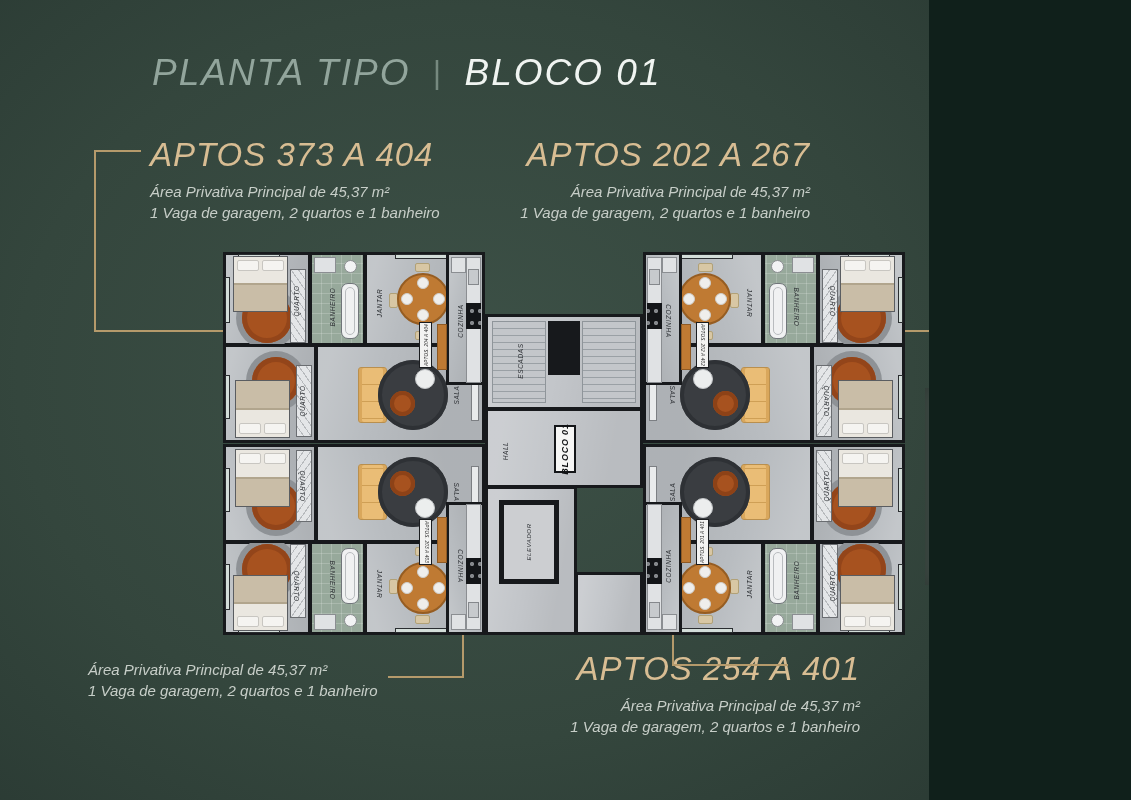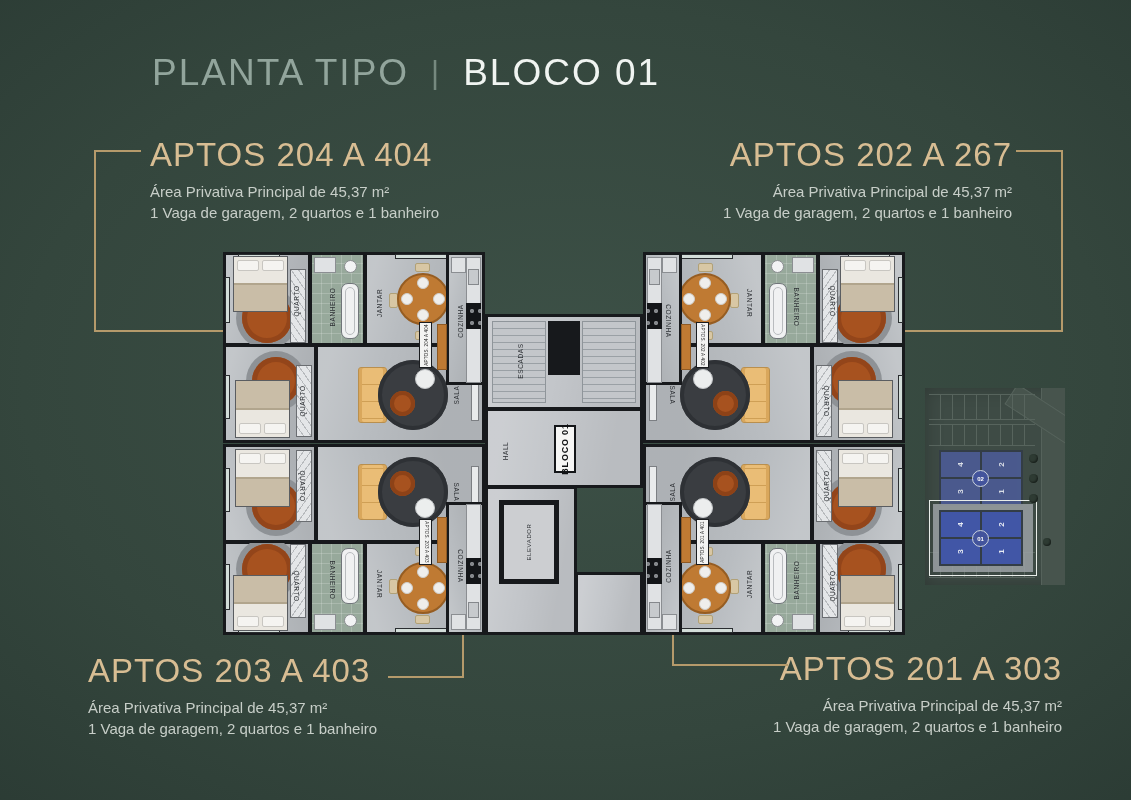--- a/index.html
+++ b/index.html
@@ -1,20 +1,20 @@
 <!DOCTYPE html>
 <html><head>
 <meta charset="utf-8">
 <style>
   html,body{margin:0;padding:0;background:#10201b;}
   *{box-sizing:border-box;}
-  #stage{position:relative;width:1131px;height:800px;overflow:hidden;
+  #stage{position:relative;width:929px;height:800px;overflow:hidden;
     font-family:"Liberation Sans",sans-serif;
     background:radial-gradient(120% 115% at 50% 47%, #3d5147 0%, #344象63d 40%, #273630 75%, #1c2a24 100%);
-    background:radial-gradient(120% 115% at 50% 47%, #3d5147 0%, #34463d 40%, #273630 75%, #1c2a24 100%);}
+    background:radial-gradient(120% 115% at 50% 47%, #3d5147 0%, #34463d 40%, #273630 75%, #1c2a24 100%);font-style:italic;}
   
   .title{position:absolute;left:152px;top:52px;display:flex;align-items:baseline;gap:22px;
     font-size:37px;letter-spacing:2px;font-weight:400;}
   .t1{color:#92a59c;}
   .tsep{color:#76897f;font-size:31px;transform:translateY(-2px);}
   .t2{color:#f0f4f1;}
   
   .unit-block{position:absolute;}
   .unit-block.right{text-align:right;}
   .unit-name{font-size:33px;letter-spacing:1px;color:#d8bd93;white-space:nowrap;}
@@ -106,42 +106,41 @@
 
 <div id="stage">
 
   <div class="title">
     <span class="t1">PLANTA TIPO</span>
     <span class="tsep">|</span>
     <span class="t2">BLOCO 01</span>
   </div>
 
   <div class="unit-block" style="left:150px;top:136px;">
-    <div class="unit-name">APTOS 204 A 404</div>
+    <div class="unit-name">APTOS 373 A 404</div>
     <div class="unit-desc">
       <div>Área Privativa Principal de 45,37 m²</div>
       <div>1 Vaga de garagem, 2 quartos e 1 banheiro</div>
     </div>
   </div>
   <div class="unit-block right" style="right:119px;top:136px;">
     <div class="unit-name">APTOS 202 A 267</div>
     <div class="unit-desc">
       <div>Área Privativa Principal de 45,37 m²</div>
       <div>1 Vaga de garagem, 2 quartos e 1 banheiro</div>
     </div>
   </div>
   <div class="unit-block" style="left:88px;top:652px;">
-    <div class="unit-name">APTOS 203 A 403</div>
     <div class="unit-desc">
       <div>Área Privativa Principal de 45,37 m²</div>
       <div>1 Vaga de garagem, 2 quartos e 1 banheiro</div>
     </div>
   </div>
   <div class="unit-block right" style="right:69px;top:650px;">
-    <div class="unit-name">APTOS 201 A 303</div>
+    <div class="unit-name">APTOS 254 A 401</div>
     <div class="unit-desc">
       <div>Área Privativa Principal de 45,37 m²</div>
       <div>1 Vaga de garagem, 2 quartos e 1 banheiro</div>
     </div>
   </div>
 
   <div class="cl" style="left:94px;top:150px;width:47px;height:2px;"></div>
   <div class="cl" style="left:94px;top:150px;width:2px;height:182px;"></div>
   <div class="cl" style="left:94px;top:330px;width:130px;height:2px;"></div>
   <div class="cl" style="left:1016px;top:150px;width:47px;height:2px;"></div>

